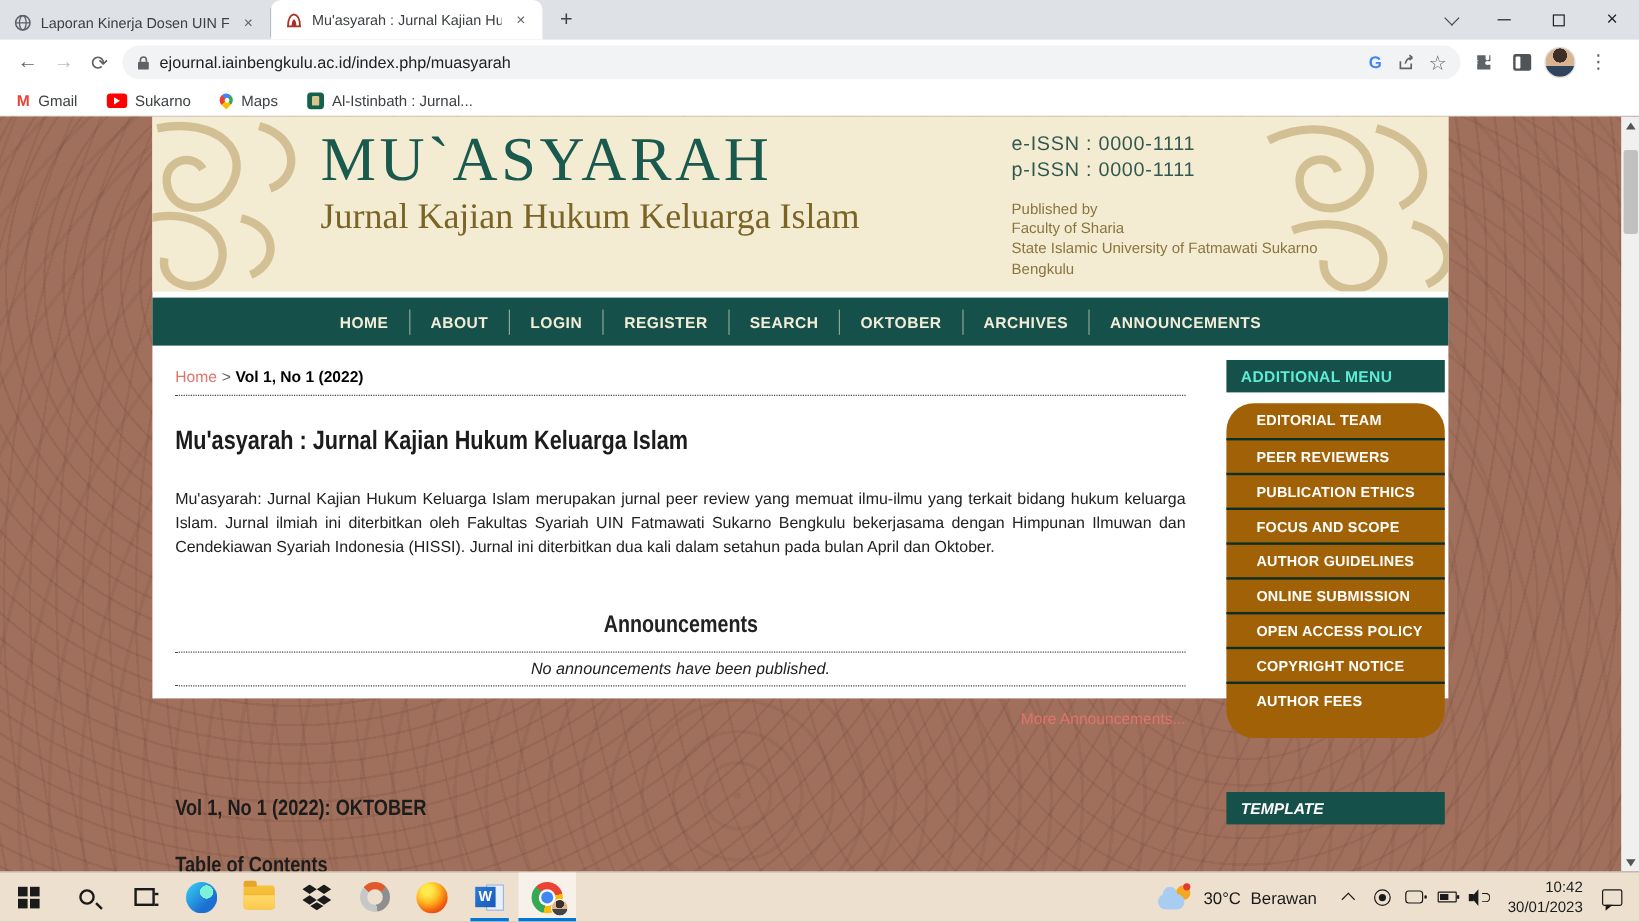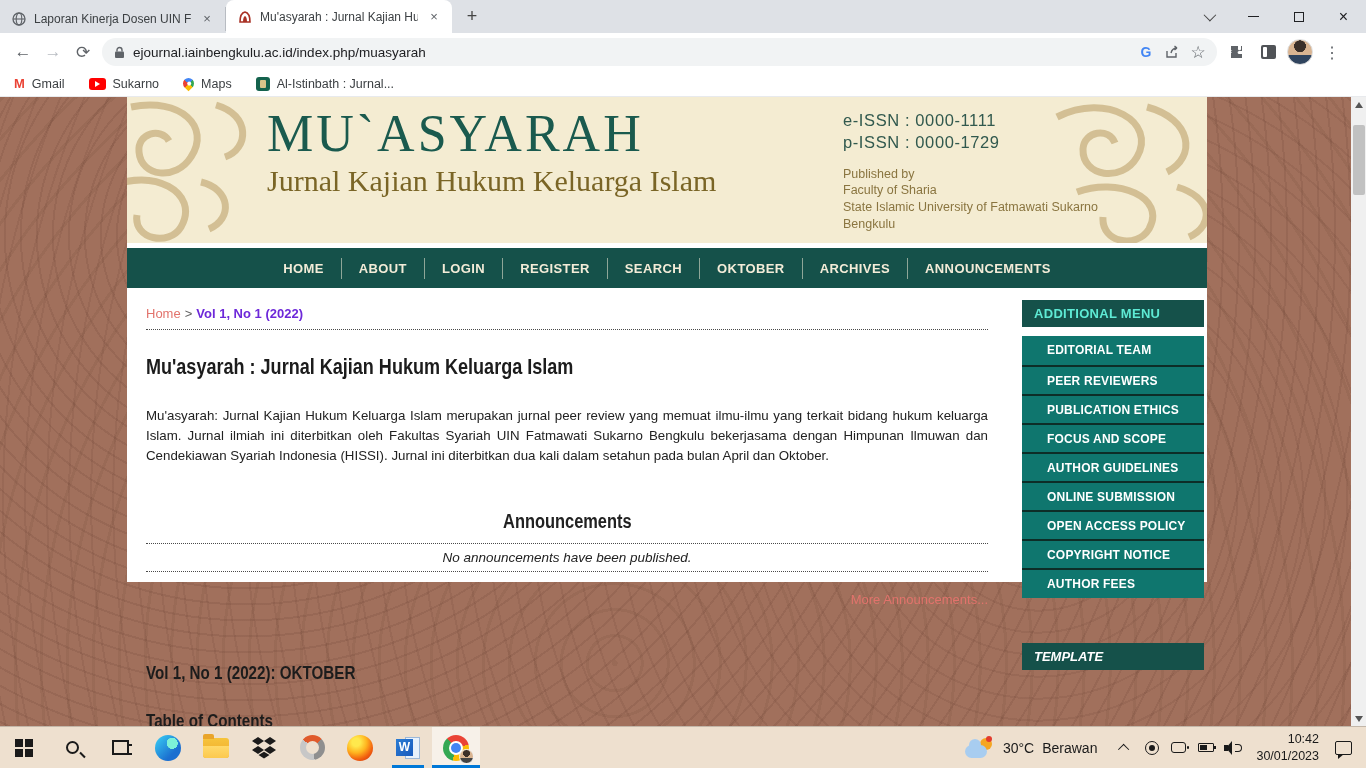--- a/index.html
+++ b/index.html
@@ -67,37 +67,37 @@
 
   .mainnav { height:40px; margin-top:5px; background:#15514a; display:flex; align-items:center; justify-content:center; }
   .nav-item { font-size:13px; font-weight:bold; color:#f3ecd8; letter-spacing:.4px; padding:3px 17px; white-space:nowrap; }
   .nav-item + .nav-item { border-left:1px solid rgba(243,236,216,.55); }
 
   .content { display:flex; }
   .maincol { width:842px; margin-left:19px; }
   .crumbs { margin-top:18px; font-size:13px; }
   .crumb-link { color:#e2736c; text-decoration:none; }
   .crumb-sep { color:#5f5f5f; margin:0 4px; }
-  .crumb-cur { color:#6d28d9; font-weight:bold; }
+  .crumb-cur { color:#000000; font-weight:bold; }
   .dotted { border:0; border-bottom:1px dotted #4a4a4a; margin-top:8px; }
   .squeeze { display:inline-block; transform:scaleX(.82); transform-origin:0 50%; white-space:nowrap; }
   .squeeze-c { display:inline-block; transform:scaleX(.82); transform-origin:50% 50%; white-space:nowrap; }
   .h-article { margin-top:24px; font-size:22px; font-weight:bold; color:#1c1c1c; }
   .desc { margin-top:26px; font-size:13.3px; line-height:1.5; color:#222; text-align:justify; }
   .ann-head-wrap { margin-top:44px; text-align:center; }
   .ann-head { font-size:20px; font-weight:600; color:#222; }
   .ann-empty { text-align:center; font-style:italic; font-size:13.5px; color:#222; margin-top:6px; margin-bottom:6px; }
   .more-ann { text-align:right; margin-top:18px; }
   .more-ann a { color:#e2736c; font-size:13px; text-decoration:none; }
   .h-issue { margin-top:54px; font-size:18.5px; font-weight:bold; color:#1c1c1c; }
   .h-toc { margin-top:26px; font-size:18.5px; font-weight:bold; color:#1c1c1c; }
 
   .sidecol { width:182px; margin-left:34px; }
   .side-head { margin-top:12px; height:27px; background:#15514a; color:#5eead4; font-size:13px; font-weight:bold; letter-spacing:.3px; line-height:27px; padding-left:12px; }
-  .side-box { margin-top:9px; background:#0f766e; padding-bottom:1px; }
+  .side-box { margin-top:9px; background:#a16207; padding-bottom:18px;border-radius:23px; }
   .side-item { height:29px; line-height:29px; color:#fff; font-size:12px; font-weight:bold; letter-spacing:.2px; padding-left:25px; }
   .side-item + .side-item { border-top:2px solid #0d2d27; }
   .side-template { margin-top:45px; height:27px; background:#15514a; color:#fff; font-size:13px; font-weight:bold; line-height:27px; padding-left:12px;font-style:italic; }
 
   .scrollbar { position:absolute; right:0; top:0; width:15px; height:629px; background:#f0f0f0; }
   .sb-arrow { position:absolute; left:0; width:15px; height:15px; display:flex; align-items:center; justify-content:center; }
   .sb-up { top:0; } .sb-down { bottom:0; }
   .tri-up { border-left:4px solid transparent; border-right:4px solid transparent; border-bottom:6px solid #555; }
   .tri-down { border-left:4px solid transparent; border-right:4px solid transparent; border-top:6px solid #555; }
   .sb-thumb { position:absolute; left:1.5px; top:28px; width:12px; height:70px; background:#c1c1c1; border-radius:2px; }
@@ -269,21 +269,21 @@
             <path d="M60 95 C100 80 150 100 132 132 C120 152 84 146 86 120"></path>
             <path d="M160 90 C195 100 198 128 172 140"></path>
           </g>
         </svg>
         <div class="masthead-text">
           <div class="jtitle">MU`ASYARAH</div>
           <div class="jsubtitle">Jurnal Kajian Hukum Keluarga Islam</div>
         </div>
         <div class="masthead-right">
           <div class="issn">e-ISSN : 0000-1111</div>
-          <div class="issn">p-ISSN : 0000-1729</div>
+          <div class="issn">p-ISSN : 0000-1111</div>
           <div class="pubby">
             <div>Published by</div>
             <div>Faculty of Sharia</div>
             <div>State Islamic University of Fatmawati Sukarno Bengkulu</div>
           </div>
         </div>
       </div>
 
       <div class="mainnav">
         <a class="nav-item">HOME</a>

